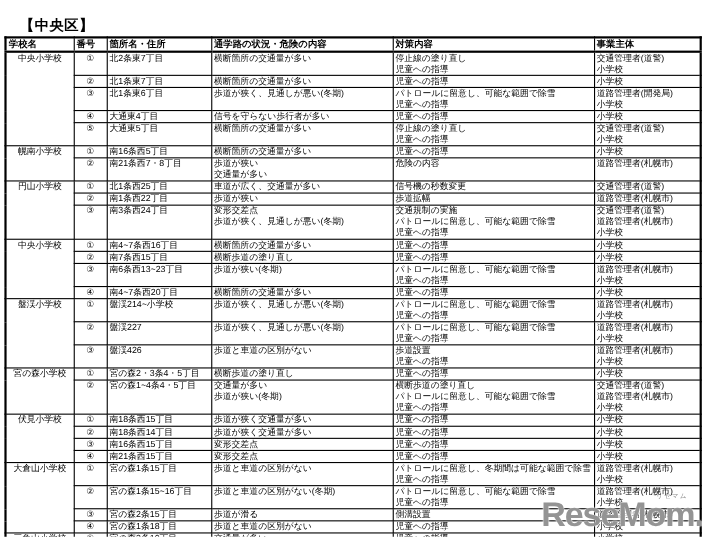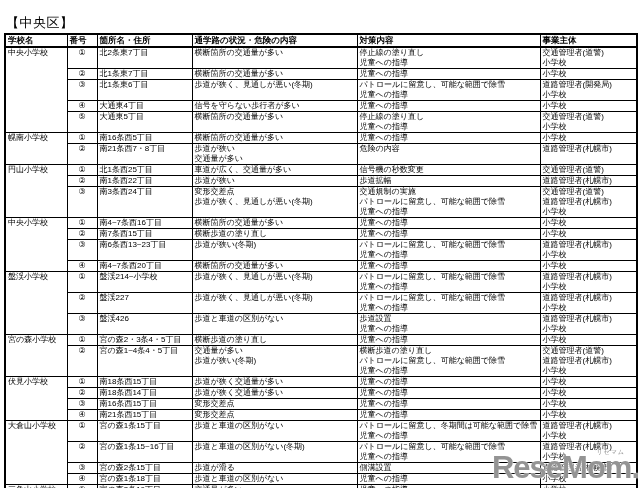--- a/index.html
+++ b/index.html
@@ -3,41 +3,41 @@
 <meta charset="utf-8">
 <style>
   html,body{margin:0;padding:0;}
   body{
     width:640px;height:488px;position:relative;overflow:hidden;
     background:#ffffff;
     font-family:"Liberation Sans","DejaVu Sans",sans-serif;
     color:#000;
   }
   .page-title{
-    position:absolute;left:6px;top:14px;
-    font-size:13px;font-weight:normal;letter-spacing:0.5px;text-align:center;
+    position:absolute;left:18px;top:14px;
+    font-size:13px;font-weight:bold;letter-spacing:0.5px;text-align:center;
   }
   table.safety{
     position:absolute;left:4px;top:33px;width:632px;
     border-collapse:collapse;table-layout:fixed;
     border:2px solid #000;
   }
   table.safety th,table.safety td{
     border:1px solid #000;
     padding:0 2px;
     vertical-align:top;
     font-size:8px;line-height:10px;
     overflow:hidden;white-space:nowrap;
   }
   table.safety thead th{
     font-weight:bold;text-align:left;
     border-bottom:2px solid #000;
     font-size:8.5px;line-height:11px;
   }
-  td.school{margin-top:21px;}
+  td.school{text-align:center;margin-top:21px;}
   td.num{text-align:center;}
   .cell-line{height:10px;}
   .watermark{
     position:absolute;right:1px;top:449px;z-index:5;
     text-align:right;
     color:rgba(125,125,125,0.82);
     pointer-events:none;
   }
   .wm-ruby{
     display:block;font-size:6px;line-height:6px;

